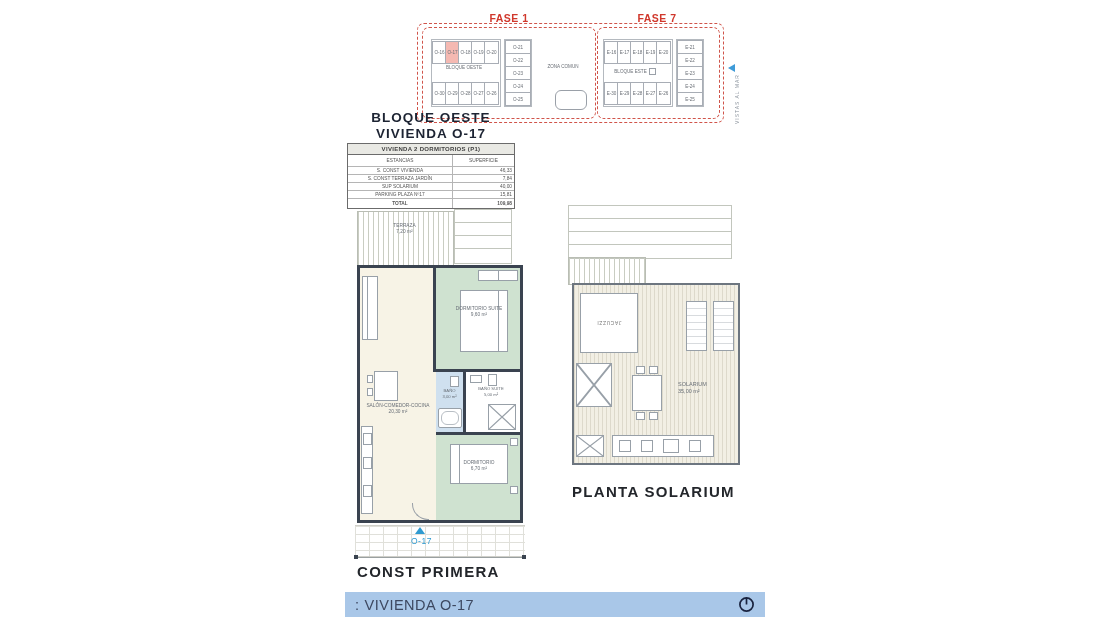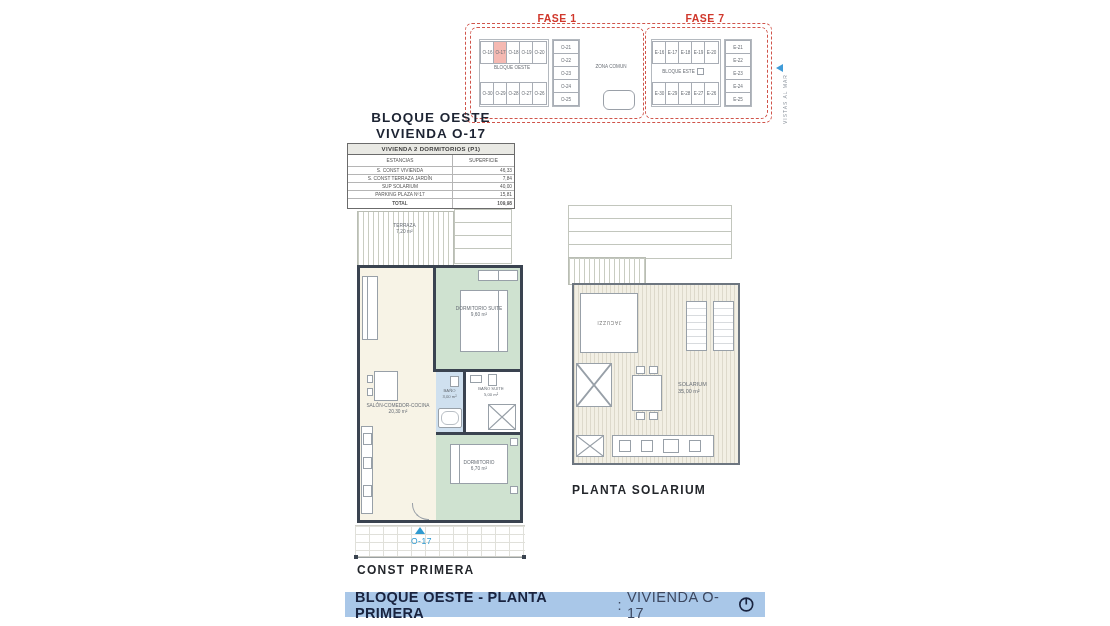--- a/index.html
+++ b/index.html
@@ -34,41 +34,41 @@
   .unit{position:absolute;border:3.5px solid #3a4350;background:#f7f3e6;}
   .wall{position:absolute;background:#3a4350;}
   .room{position:absolute;}
   .furn{position:absolute;border:1px solid #98a0a8;background:#fff;box-sizing:border-box;}
   .rlbl{position:absolute;text-align:center;color:#6a7078;line-height:1.35;font-size:4.8px;z-index:5;}
   .rlbl .rname,.rlbl .rarea{display:block;}
   .arc{position:absolute;border:1px solid #9aa0a8;border-top:none;border-right:none;border-radius:0 0 0 16px;}
   .brick{position:absolute;background-image:linear-gradient(#e0e0da 1px,transparent 1px),linear-gradient(90deg,#e0e0da 1px,transparent 1px);background-size:14px 8px;border-top:1px solid #cfcfc9;border-bottom:1px solid #cfcfc9;background-color:#fff;}
   .dimline{position:absolute;height:1px;background:#9aa0a0;}
   .dimsq{position:absolute;width:4px;height:4px;background:#3a4350;}
-  .caption{position:absolute;font-weight:bold;font-size:12px;color:#23262b;letter-spacing:1.3px;}
+  .caption{position:absolute;font-weight:bold;font-size:15px;color:#23262b;letter-spacing:1.3px;}
   .marker-arrow{position:absolute;width:0;height:0;border-left:5px solid transparent;border-right:5px solid transparent;border-bottom:7px solid #2f9ad0;}
   .marker-text{position:absolute;color:#2f9ad0;font-size:8.5px;letter-spacing:.5px;}
   .deckbox{position:absolute;border:2px solid #6d7680;background:repeating-linear-gradient(90deg,#ddd9cb 0 1px,#f2efe4 1px 4px);}
   .xsvg{position:absolute;left:0;top:0;width:100%;height:100%;}
   .jaclbl{position:absolute;inset:0;display:flex;align-items:center;justify-content:center;transform:rotate(180deg);font-size:5px;color:#777;letter-spacing:.6px;}
   .lounger{background:repeating-linear-gradient(0deg,#fff 0 6px,#d8dbde 6px 7px);}
   
   .wm{position:absolute;left:355px;top:300px;width:370px;text-align:center;font-size:26px;font-weight:bold;letter-spacing:2px;color:rgba(255,255,255,.85);text-shadow:0 0 2px rgba(150,150,150,.4);z-index:60;pointer-events:none;}
   
   .footer{position:absolute;left:345px;top:592px;width:420px;height:25px;background:#a9c7e8;display:flex;align-items:center;padding:0 10px;box-sizing:border-box;gap:5px;font-size:14.5px;}
   .fb{font-weight:bold;color:#19233f;letter-spacing:.3px;}
   .fs,.fr{color:#3d4860;letter-spacing:.5px;}
   .compass{margin-left:auto;width:17px;height:17px;}
 </style>
 </head>
 <body>
 
 <div id="canvas">
 
-  <div class="abs" style="left:465px;top:12px;width:330px;height:118px;">
+  <div class="abs" style="left:417px;top:12px;width:330px;height:118px;">
     <div class="fase" style="left:40px;top:0;width:104px;">FASE 1</div>
     <div class="fase" style="left:188px;top:0;width:104px;">FASE 7</div>
 
     <div class="dashedbox" style="left:0;top:11px;width:305px;height:98px;"></div>
     <div class="dashedbox" style="left:5px;top:15px;width:172px;height:90px;"></div>
     <div class="dashedbox" style="left:180px;top:15px;width:121px;height:90px;"></div>
 
     <div class="bldg" style="left:14px;top:27px;width:68px;height:66px;"></div>
     <div class="cell" style="left:15px;top:29px;width:13px;height:21px;">O-16</div>
     <div class="cell hl" style="left:28px;top:29px;width:13px;height:21px;">O-17</div>
@@ -275,21 +275,20 @@
           <svg class="xsvg" viewBox="0 0 10 10" preserveAspectRatio="none">
             <path d="M0 0 L10 10 M10 0 L0 10" stroke="#98a0a8" stroke-width="0.5" fill="none"></path>
           </svg>
         </div>
     </div>
     <div class="caption" style="left:6px;top:278px;">PLANTA SOLARIUM</div>
   </div>
 
 
   <div class="footer">
-    <span class="fb">BLOQUE OESTE - PLANTA PRIMERA</span>
     <span class="fs">:</span>
     <span class="fr">VIVIENDA O-17</span>
     <svg class="compass" viewBox="0 0 18 18">
       <circle cx="9" cy="9" r="7" fill="none" stroke="#19233f" stroke-width="1.8"></circle>
       <line x1="9" y1="2" x2="9" y2="9" stroke="#19233f" stroke-width="1.8"></line>
     </svg>
   </div>
 
 </div>
 

